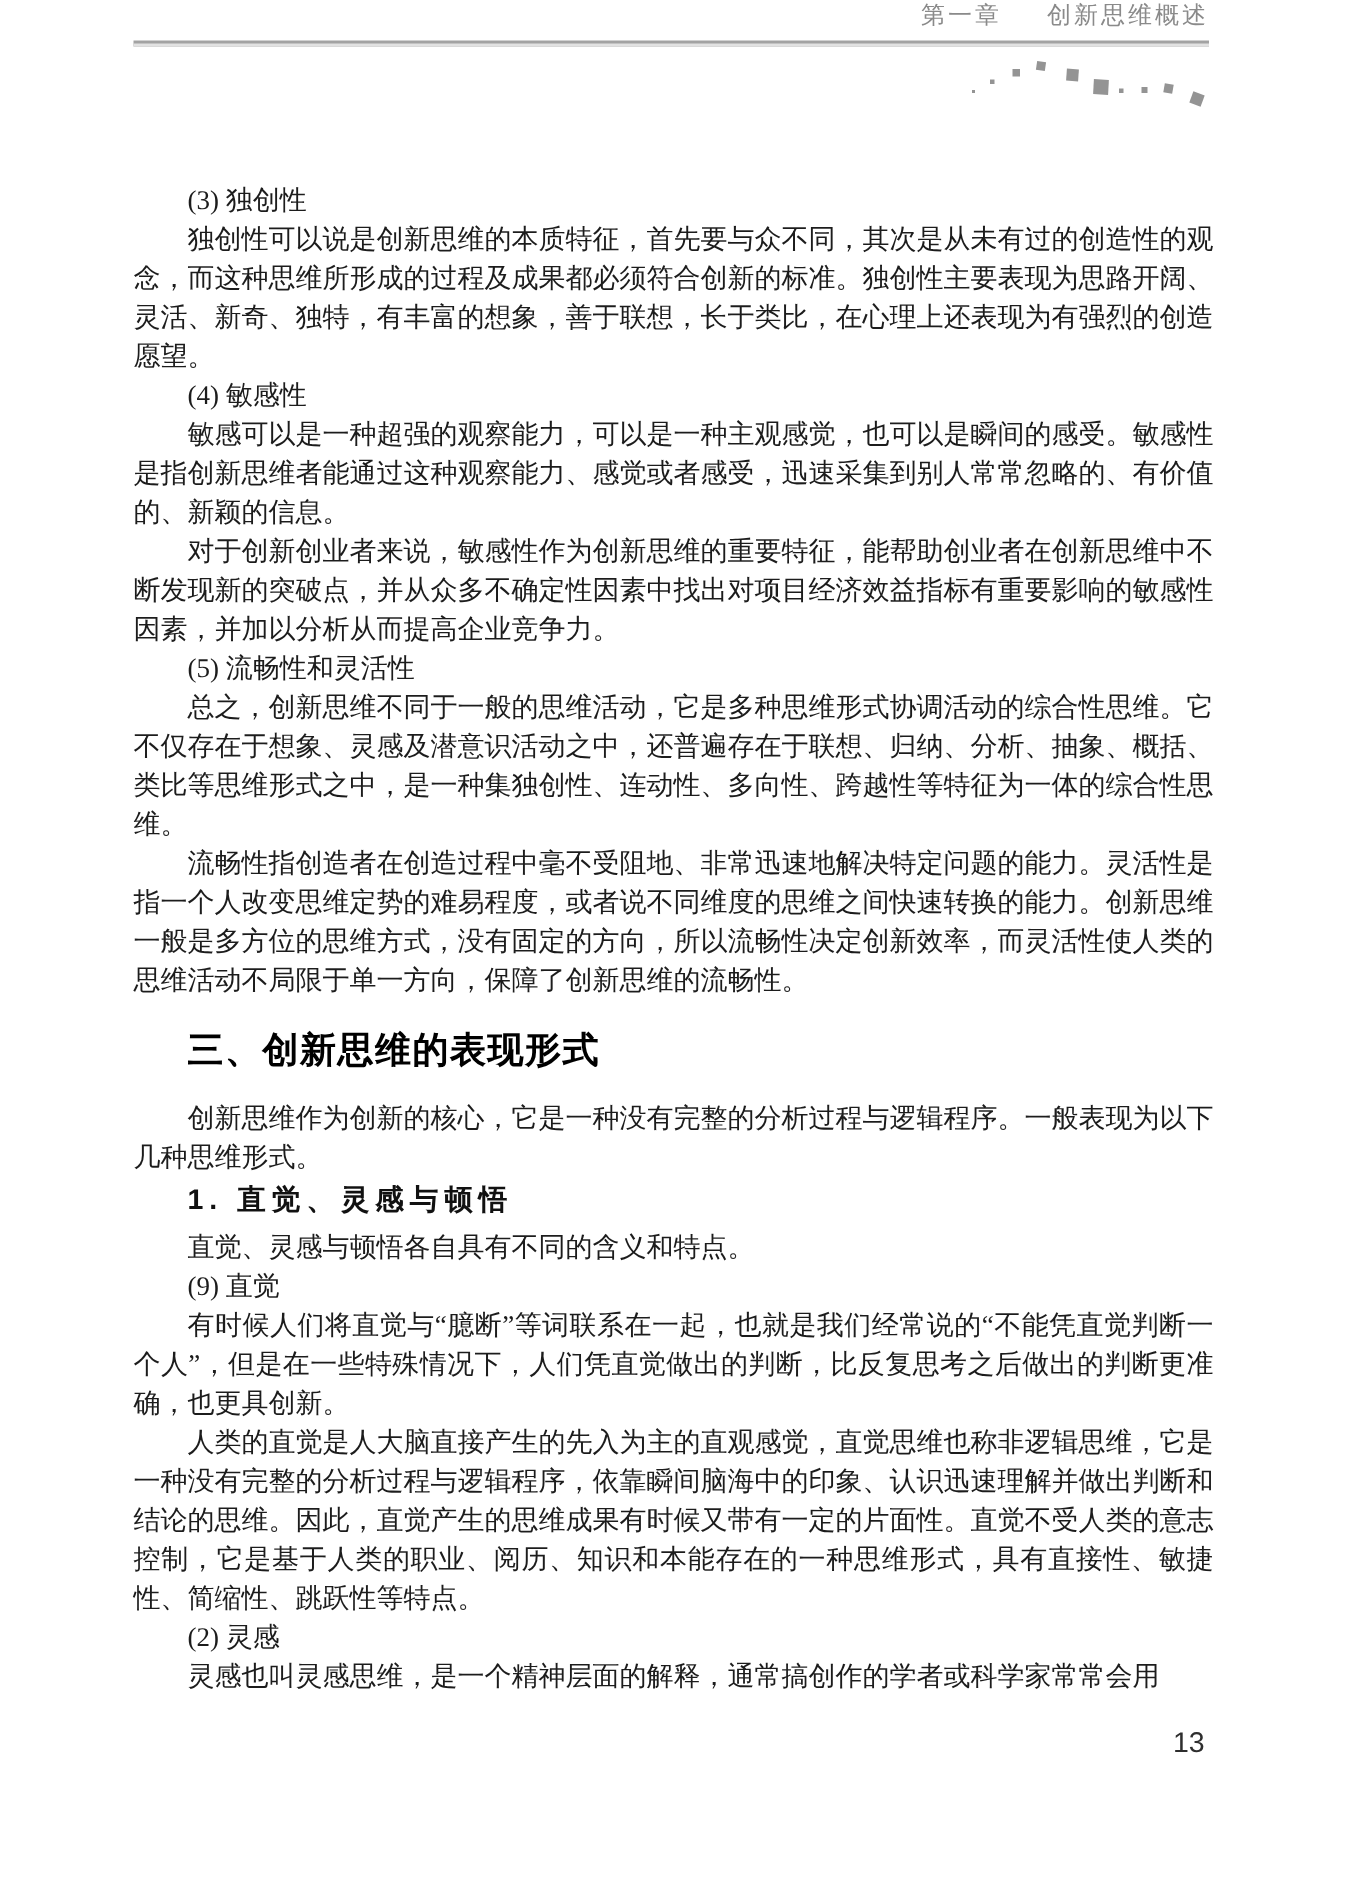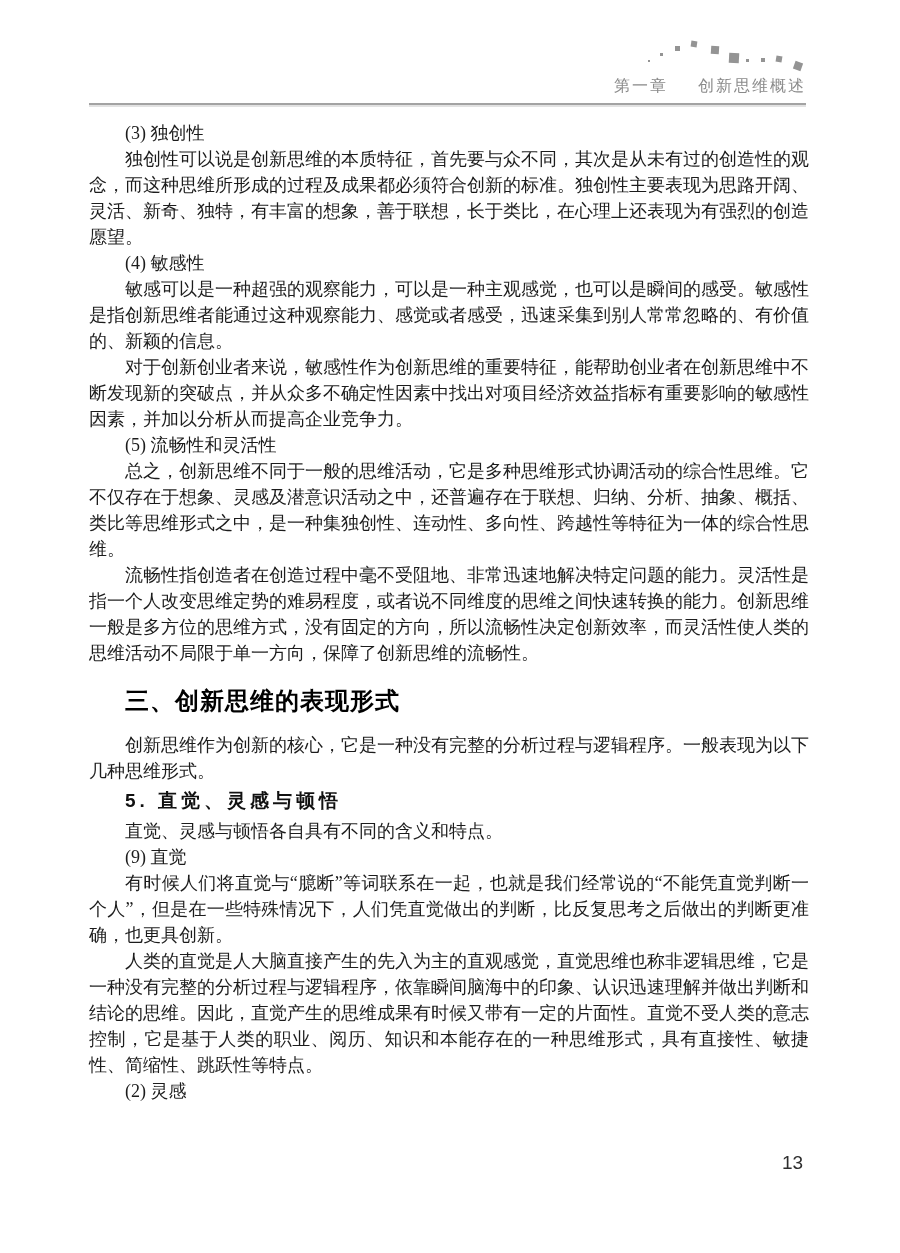--- a/index.html
+++ b/index.html
@@ -18,21 +18,20 @@
   }
 
   
   .header {
     position: absolute;
     top: 0;
     left: 89px;
     width: 717px;
   }
   .header-line {
-    padding-top: 76px;
     text-align: right;
     font-size: 16px;
     letter-spacing: 2px;
     color: #8a8a8a;
     font-family: "Liberation Serif", "DejaVu Serif", serif;
   }
   .header-line .chapter { margin-right: 30px; }
   .header-rule {
     margin-top: 6px;
     height: 2px;
@@ -132,23 +131,24 @@
       <p class="blk-label">(3) 独创性</p>
       <p class="blk-para">独创性可以说是创新思维的本质特征，首先要与众不同，其次是从未有过的创造性的观念，而这种思维所形成的过程及成果都必须符合创新的标准。独创性主要表现为思路开阔、灵活、新奇、独特，有丰富的想象，善于联想，长于类比，在心理上还表现为有强烈的创造愿望。</p>
       <p class="blk-label">(4) 敏感性</p>
       <p class="blk-para">敏感可以是一种超强的观察能力，可以是一种主观感觉，也可以是瞬间的感受。敏感性是指创新思维者能通过这种观察能力、感觉或者感受，迅速采集到别人常常忽略的、有价值的、新颖的信息。</p>
       <p class="blk-para">对于创新创业者来说，敏感性作为创新思维的重要特征，能帮助创业者在创新思维中不断发现新的突破点，并从众多不确定性因素中找出对项目经济效益指标有重要影响的敏感性因素，并加以分析从而提高企业竞争力。</p>
       <p class="blk-label">(5) 流畅性和灵活性</p>
       <p class="blk-para">总之，创新思维不同于一般的思维活动，它是多种思维形式协调活动的综合性思维。它不仅存在于想象、灵感及潜意识活动之中，还普遍存在于联想、归纳、分析、抽象、概括、类比等思维形式之中，是一种集独创性、连动性、多向性、跨越性等特征为一体的综合性思维。</p>
       <p class="blk-para">流畅性指创造者在创造过程中毫不受阻地、非常迅速地解决特定问题的能力。灵活性是指一个人改变思维定势的难易程度，或者说不同维度的思维之间快速转换的能力。创新思维一般是多方位的思维方式，没有固定的方向，所以流畅性决定创新效率，而灵活性使人类的思维活动不局限于单一方向，保障了创新思维的流畅性。</p>
       <h2 class="blk-heading1">三、创新思维的表现形式</h2>
       <p class="blk-para">创新思维作为创新的核心，它是一种没有完整的分析过程与逻辑程序。一般表现为以下几种思维形式。</p>
-      <h3 class="blk-heading2">5. 直觉、灵感与顿悟</h3>
+      <h3 class="blk-heading2">1. 直觉、灵感与顿悟</h3>
       <p class="blk-para">直觉、灵感与顿悟各自具有不同的含义和特点。</p>
       <p class="blk-label">(9) 直觉</p>
       <p class="blk-para">有时候人们将直觉与“臆断”等词联系在一起，也就是我们经常说的“不能凭直觉判断一个人”，但是在一些特殊情况下，人们凭直觉做出的判断，比反复思考之后做出的判断更准确，也更具创新。</p>
       <p class="blk-para">人类的直觉是人大脑直接产生的先入为主的直观感觉，直觉思维也称非逻辑思维，它是一种没有完整的分析过程与逻辑程序，依靠瞬间脑海中的印象、认识迅速理解并做出判断和结论的思维。因此，直觉产生的思维成果有时候又带有一定的片面性。直觉不受人类的意志控制，它是基于人类的职业、阅历、知识和本能存在的一种思维形式，具有直接性、敏捷性、简缩性、跳跃性等特点。</p>
       <p class="blk-label">(2) 灵感</p>
+      <p class="blk-para">灵感也叫灵感思维，是一个精神层面的解释，通常搞创作的学者或科学家常常会用</p>
     </div>
 
   <div class="page-number">13</div>
 
 </div>
 
 </body></html>

